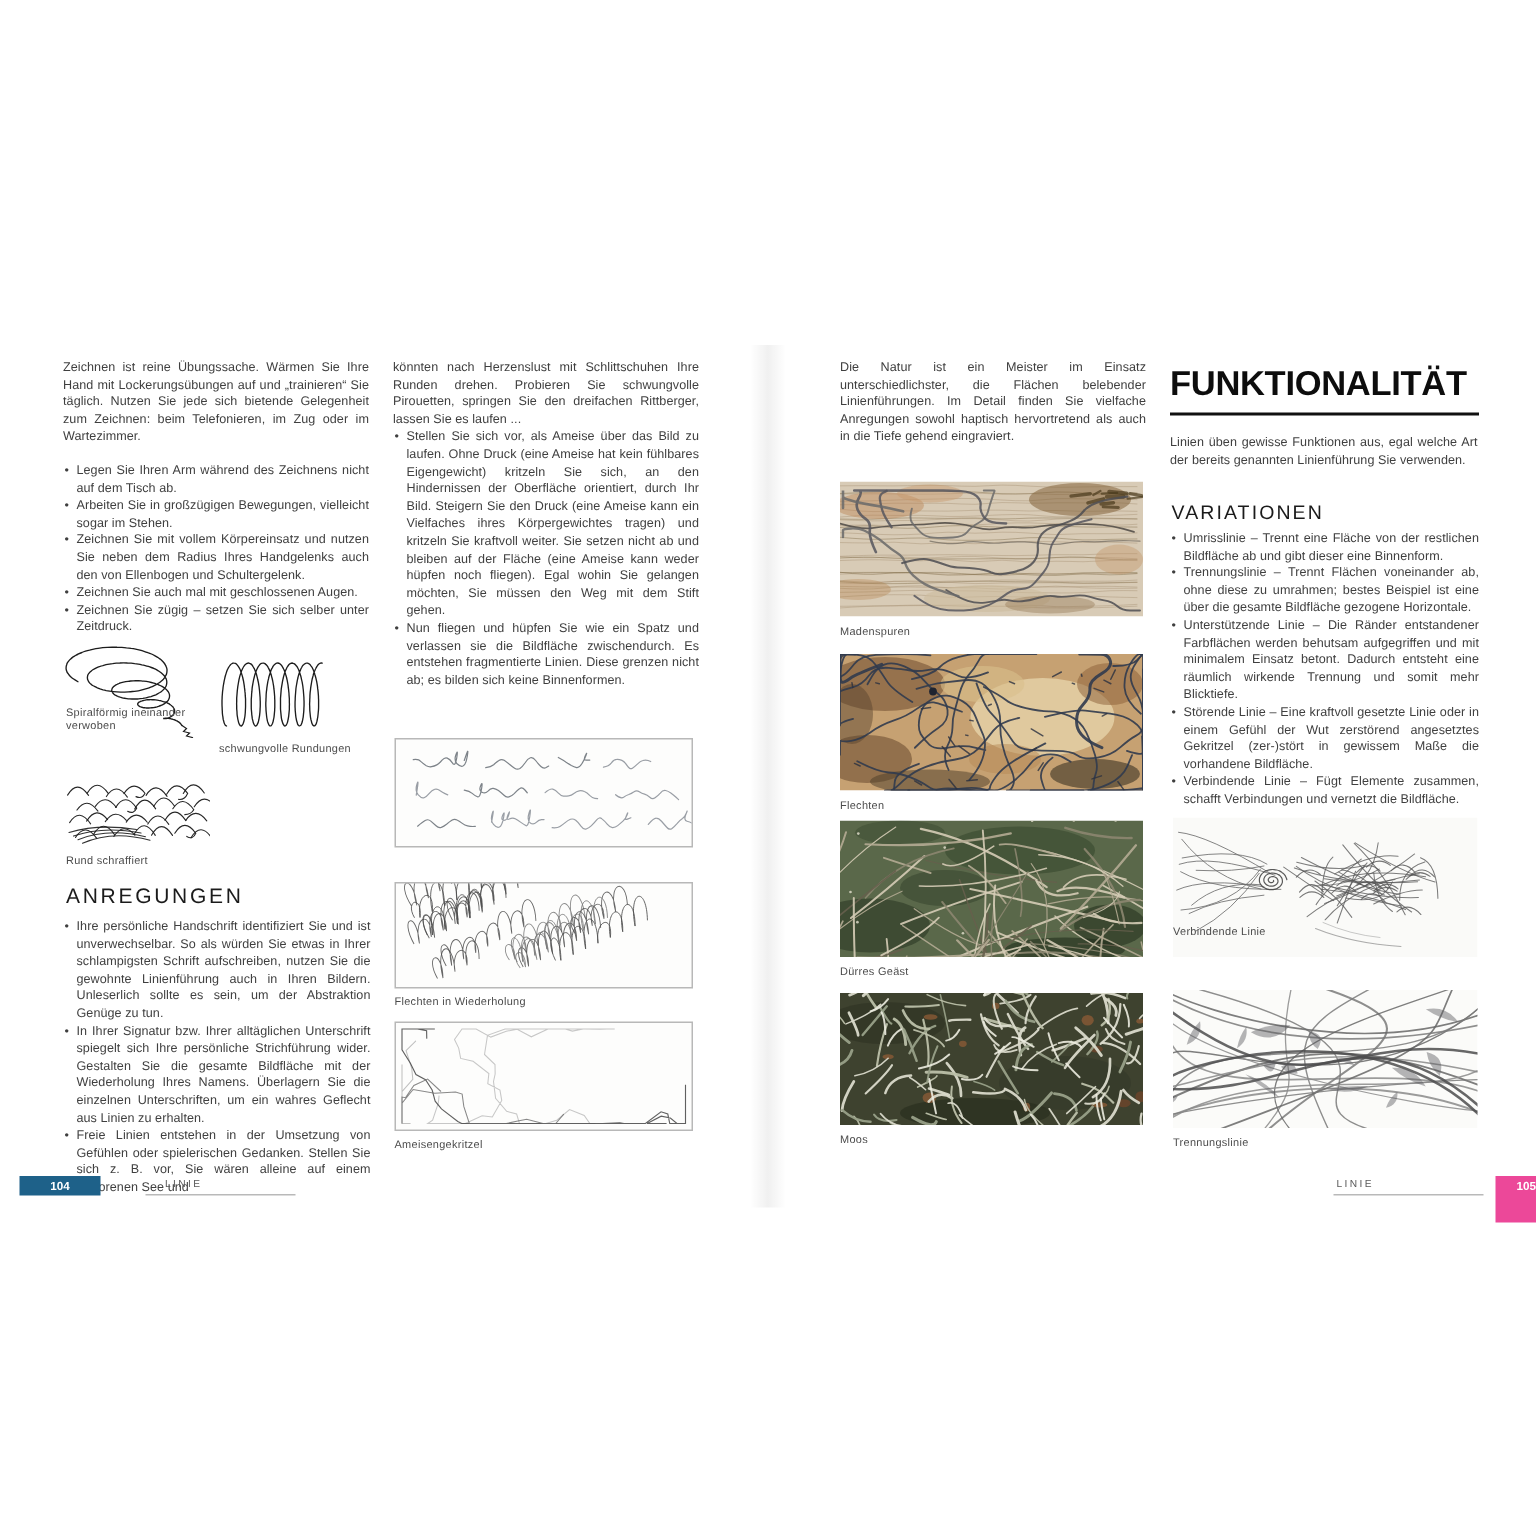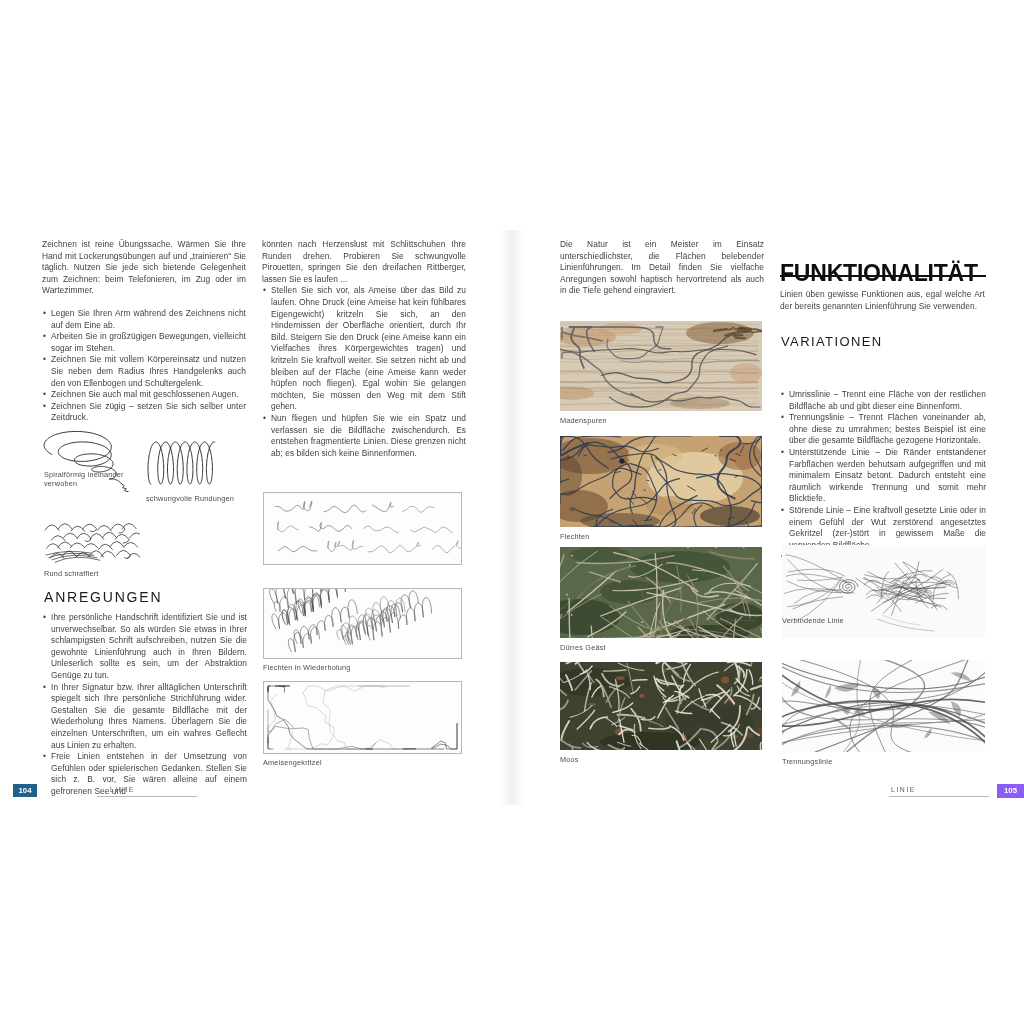--- a/index.html
+++ b/index.html
@@ -26,21 +26,21 @@
 <div class="abs" style="left:0;top:0;width:1024px;height:1024px;">
 
   <div class="abs gutter" style="left:500px;top:230px;width:24px;height:575px;"></div>
 
   <section class="abs" style="left:0;top:0;width:512px;height:1024px;text-decoration:underline;">
 
     <div class="abs" style="left:42px;top:239px;width:204px;">
       <p class="body" style="margin:0;">Zeichnen ist reine Übungssache. Wärmen Sie Ihre Hand mit Lockerungsübungen auf und „trainieren“ Sie täglich. Nutzen Sie jede sich bietende Gelegenheit zum Zeichnen: beim Telefonieren, im Zug oder im Wartezimmer.</p>
       <div style="height:11px;"></div>
       <div>
-        <div class="body b">Legen Sie Ihren Arm während des Zeichnens nicht auf dem Eine ab.</div>
+        <div class="body b">Legen Sie Ihren Arm während des Zeichnens nicht auf dem Tisch ab.</div>
         <div class="body b">Arbeiten Sie in großzügigen Bewegungen, vielleicht sogar im Stehen.</div>
         <div class="body b">Zeichnen Sie mit vollem Körpereinsatz und nutzen Sie neben dem Radius Ihres Handgelenks auch den von Ellenbogen und Schultergelenk.</div>
         <div class="body b">Zeichnen Sie auch mal mit geschlossenen Augen.</div>
         <div class="body b">Zeichnen Sie zügig – setzen Sie sich selber unter Zeitdruck.</div>
       </div>
     </div>
 
     <svg class="abs" style="left:42px;top:426px;" width="94" height="66" viewBox="0 0 94 66">
         <path d="M10.0,28.5Q8.0,27.3 7.1,26.7Q6.2,26.1 5.5,25.5Q4.7,24.8 4.2,24.2Q3.6,23.5 3.2,22.8Q2.7,22.2 2.5,21.5Q2.2,20.8 2.1,20.1Q2.0,19.4 2.1,18.7Q2.1,18.0 2.4,17.3Q2.6,16.6 2.9,15.9Q3.3,15.3 3.9,14.6Q4.4,14.0 5.1,13.4Q5.7,12.7 6.5,12.1Q7.4,11.6 8.3,11.0Q9.3,10.5 10.3,9.9Q11.4,9.4 12.6,9.0Q13.7,8.5 15.0,8.1Q16.3,7.7 17.7,7.4Q19.0,7.0 20.5,6.7Q21.9,6.4 23.4,6.2Q24.9,6.0 26.5,5.8Q28.0,5.7 29.6,5.6Q31.2,5.5 32.8,5.4Q34.4,5.4 36.0,5.5Q37.6,5.5 39.2,5.6Q40.7,5.7 42.3,5.9Q43.9,6.0 45.4,6.3Q46.9,6.5 48.4,6.8Q49.9,7.1 51.3,7.4Q52.7,7.8 54.0,8.2Q55.3,8.6 56.6,9.1Q57.8,9.5 59.0,10.0Q60.1,10.6 61.1,11.1Q62.2,11.7 63.1,12.2Q64.0,12.8 64.8,13.4Q65.6,14.1 66.2,14.7Q66.9,15.4 67.4,16.0Q67.9,16.7 68.3,17.4Q68.7,18.1 68.9,18.7Q69.2,19.4 69.3,20.1Q69.4,20.8 69.3,21.5Q69.3,22.2 69.1,22.9Q69.0,23.6 68.6,24.2Q68.3,24.9 67.9,25.6Q67.4,26.2 66.9,26.8Q66.3,27.4 65.6,28.0Q64.9,28.6 64.1,29.2Q63.3,29.7 62.4,30.3Q61.5,30.8 60.5,31.2Q59.6,31.7 58.5,32.1Q57.4,32.6 56.3,32.9Q55.1,33.3 53.9,33.6Q52.7,33.9 51.5,34.2Q50.2,34.5 48.9,34.7Q47.6,34.9 46.3,35.0Q45.0,35.2 43.7,35.3Q42.4,35.4 41.1,35.4Q39.8,35.4 38.5,35.4Q37.2,35.4 35.9,35.3Q34.7,35.2 33.5,35.1Q32.2,35.0 31.1,34.8Q29.9,34.6 28.8,34.4Q27.7,34.1 26.7,33.9Q25.6,33.6 24.7,33.3Q23.7,32.9 22.9,32.6Q22.0,32.2 21.3,31.8Q20.5,31.4 19.8,31.0Q19.2,30.6 18.7,30.1Q18.1,29.7 17.7,29.2Q17.3,28.7 17.0,28.2Q16.7,27.7 16.5,27.2Q16.3,26.7 16.3,26.2Q16.2,25.7 16.3,25.2Q16.4,24.7 16.5,24.2Q16.7,23.7 17.0,23.3Q17.4,22.8 17.8,22.3Q18.2,21.8 18.8,21.4Q19.3,20.9 19.9,20.5Q20.6,20.1 21.3,19.7Q22.1,19.3 22.9,18.9Q23.8,18.6 24.7,18.3Q25.6,17.9 26.6,17.7Q27.6,17.4 28.7,17.1Q29.7,16.9 30.9,16.7Q32.0,16.5 33.1,16.4Q34.3,16.2 35.5,16.1Q36.7,16.0 37.9,16.0Q39.2,15.9 40.4,15.9Q41.7,15.9 42.9,16.0Q44.1,16.0 45.4,16.1Q46.6,16.2 47.8,16.4Q49.0,16.5 50.2,16.7Q51.4,16.9 52.5,17.2Q53.7,17.4 54.8,17.7Q55.9,18.0 56.9,18.3Q57.9,18.6 58.9,19.0Q59.9,19.4 60.8,19.8Q61.7,20.2 62.5,20.6Q63.3,21.1 64.0,21.5Q64.7,22.0 65.4,22.5Q66.0,23.0 66.5,23.5Q67.0,24.0 67.5,24.5Q67.9,25.0 68.2,25.6Q68.5,26.1 68.8,26.6Q69.0,27.2 69.1,27.7Q69.2,28.3 69.2,28.8Q69.2,29.3 69.1,29.9Q69.0,30.4 68.9,30.9Q68.7,31.5 68.4,32.0Q68.1,32.5 67.7,33.0Q67.3,33.4 66.8,33.9Q66.4,34.4 65.8,34.8Q65.3,35.2 64.6,35.7Q64.0,36.1 63.3,36.4Q62.6,36.8 61.9,37.2Q61.1,37.5 60.3,37.8Q59.5,38.1 58.7,38.4Q57.8,38.6 56.9,38.8Q56.0,39.1 55.1,39.3Q54.2,39.4 53.3,39.6Q52.4,39.7 51.5,39.8Q50.5,39.9 49.6,40.0Q48.7,40.0 47.8,40.0Q46.9,40.0 46.0,40.0Q45.1,40.0 44.3,39.9Q43.4,39.8 42.6,39.7Q41.8,39.6 41.0,39.5Q40.2,39.4 39.5,39.2Q38.8,39.0 38.1,38.8Q37.5,38.6 36.9,38.4Q36.3,38.1 35.8,37.9Q35.3,37.6 34.8,37.4Q34.4,37.1 34.0,36.8Q33.7,36.5 33.4,36.2Q33.1,35.9 32.9,35.5Q32.7,35.2 32.6,34.9Q32.5,34.6 32.5,34.2Q32.5,33.9 32.6,33.6Q32.7,33.3 32.8,32.9Q33.0,32.6 33.2,32.3Q33.5,32.0 33.8,31.7Q34.1,31.4 34.6,31.1Q35.0,30.8 35.4,30.5Q35.9,30.3 36.5,30.0Q37.0,29.8 37.6,29.5Q38.3,29.3 38.9,29.1Q39.6,28.9 40.3,28.7Q41.1,28.6 41.8,28.4Q42.6,28.3 43.4,28.2Q44.2,28.1 45.1,28.0Q45.9,27.9 46.8,27.9Q47.6,27.8 48.5,27.8Q49.4,27.8 50.3,27.8Q51.2,27.9 52.1,27.9Q52.9,28.0 53.8,28.1Q54.7,28.2 55.6,28.3Q56.4,28.5 57.3,28.6Q58.1,28.8 58.9,29.0Q59.7,29.2 60.5,29.4Q61.3,29.6 62.0,29.9Q62.8,30.1 63.5,30.4Q64.1,30.7 64.8,31.0Q65.4,31.3 66.0,31.6Q66.6,32.0 67.1,32.3Q67.6,32.6 68.1,33.0Q68.5,33.4 68.9,33.7Q69.3,34.1 69.6,34.5Q69.9,34.9 70.2,35.2Q70.4,35.6 70.6,36.0Q70.8,36.4 70.9,36.8Q71.0,37.2 71.0,37.6Q71.1,38.0 71.0,38.4Q71.0,38.7 70.9,39.1Q70.8,39.5 70.6,39.9Q70.5,40.2 70.3,40.6Q70.0,40.9 69.8,41.3Q69.5,41.6 69.1,41.9Q68.8,42.2 68.4,42.5Q68.1,42.8 67.6,43.1Q67.2,43.4 66.8,43.6Q66.3,43.9 65.8,44.1Q65.3,44.3 64.8,44.5Q64.3,44.7 63.7,44.9Q63.2,45.0 62.7,45.2Q62.1,45.3 61.6,45.5Q61.0,45.6 60.4,45.7Q59.9,45.8 59.3,45.8Q58.8,45.9 58.2,45.9Q57.7,46.0 57.2,46.0Q56.6,46.0 56.1,46.0Q55.6,46.0 55.2,45.9Q54.7,45.9 54.2,45.8Q53.8,45.8 53.4,45.7Q53.0,45.6 52.6,45.5Q52.2,45.4 51.9,45.3Q51.6,45.2 51.3,45.1Q51.0,44.9 50.8,44.8Q50.6,44.7 50.4,44.5Q50.2,44.4 50.1,44.2Q50.0,44.0 49.9,43.9Q49.8,43.7 49.8,43.5Q49.8,43.4 49.8,43.2Q49.9,43.0 49.9,42.9Q50.0,42.7 50.2,42.6Q50.3,42.4 50.5,42.2Q50.7,42.1 51.0,41.9Q51.2,41.8 51.5,41.7Q51.8,41.5 52.1,41.4Q52.4,41.3 52.8,41.2Q53.2,41.0 53.6,41.0Q54.0,40.9 54.5,40.8Q54.9,40.7 55.4,40.6Q55.8,40.6 56.3,40.5Q56.8,40.5 57.4,40.5Q57.9,40.4 58.4,40.4Q58.9,40.4 59.5,40.5Q60.0,40.5 60.6,40.5Q61.1,40.5 61.7,40.6Q62.2,40.7 62.8,40.7Q63.3,40.8 63.8,40.9Q64.4,41.0 64.9,41.1Q65.4,41.3 65.9,41.4Q66.5,41.5 66.9,41.7Q67.4,41.8 67.9,42.0Q68.4,42.2 68.8,42.3Q69.3,42.5 69.7,42.7Q70.1,42.9 70.5,43.1Q70.8,43.3 71.2,43.6Q71.5,43.8 71.8,44.0Q72.2,44.2 72.4,44.5Q72.7,44.7 72.9,45.0Q73.2,45.2 73.4,45.4Q73.6,45.7 73.7,45.9Q73.9,46.2 74.0,46.4Q74.1,46.7 74.2,46.9Q74.3,47.2 74.4,47.4Q74.4,47.6 74.4,47.9Q74.4,48.1 74.4,48.4Q74.4,48.6 74.3,48.8Q74.3,49.0 74.2,49.3Q74.1,49.5 74.0,49.7Q73.9,49.9 73.8,50.1Q73.6,50.3 73.5,50.5Q73.3,50.7 73.2,50.8Q73.0,51.0 72.8,51.2Q72.6,51.3 72.4,51.5Q72.2,51.6 72.0,51.7Q71.8,51.9 71.6,52.0Q71.4,52.1 71.1,52.2Q70.9,52.3 70.7,52.4Q70.5,52.5 70.3,52.6Q70.0,52.7 69.8,52.7Q69.6,52.8 69.4,52.9Q69.2,52.9 69.0,53.0Q68.9,53.0 68.7,53.0Q68.5,53.1 68.4,53.1Q68.2,53.1 68.1,53.1Q67.9,53.1 67.8,53.1Q67.7,53.1 67.6,53.1Q67.5,53.1 67.4,53.1Q67.4,53.1 67.3,53.1Q67.3,53.1 67.2,53.1Q67.2,53.1 67.2,53.0Q67.2,53.0 67.2,53.0Q67.2,53.0 67.3,53.0Q67.3,52.9 67.4,52.9Q67.5,52.9 67.6,52.9Q67.7,52.9 67.8,52.9Q67.9,52.8 68.0,52.8Q68.2,52.8 68.3,52.8Q68.5,52.8 68.7,52.8Q68.8,52.8 69.0,52.8Q69.2,52.8 69.4,52.8Q69.6,52.8 69.8,52.9Q70.0,52.9 70.3,52.9Q70.5,52.9 70.7,53.0Q71.0,53.0 71.2,53.0Q71.5,53.1 71.7,53.1Q71.9,53.2 72.2,53.2Q72.4,53.3 72.7,53.4Q72.9,53.4 73.2,53.5Q73.4,53.6 73.7,53.7Q73.9,53.7 74.2,53.8Q74.4,53.9 74.6,54.0Q74.9,54.1 75.1,54.2Q75.3,54.3 75.5,54.4Q75.8,54.5 76.0,54.6Q76.2,54.7 76.4,54.9Q76.6,55.0 76.7,55.1Q76.9,55.2 77.1,55.3Q77.3,55.4 77.4,55.6Q77.6,55.7 77.7,55.8Q77.9,55.9 78.0,56.1Q78.2,56.2 78.3,56.3Q78.4,56.5 78.5,56.6Q78.6,56.7 78.7,56.8Q78.8,57.0 78.9,57.1Q79.0,57.2 79.1,57.3Q79.2,57.5 79.3,57.6L79.3,57.7" fill="none" stroke="#1c1c1c" stroke-width="0.9" stroke-opacity="1" stroke-linecap="round"></path>
         <path d="M79.34746276884354,57.69024417640908 l3,2 l-2,2 l4,1 l-2,2 l4,1" fill="none" stroke="#1c1c1c" stroke-width="0.8" stroke-opacity="1" stroke-linecap="round"></path>
@@ -164,21 +164,21 @@
     <div class="abs cap" style="left:263px;top:663px;width:197px;">Flechten in Wiederholung</div>
 
     <svg class="abs sketchbox" style="left:263px;top:681px;" width="197" height="71" viewBox="0 0 197 71">
         <path d="M28.7,48.6L28.2,53.5L24.4,64.8L21.2,67.0L26.4,67.0L24.7,67.0L32.4,67.0L46.2,67.0L57.4,61.9L64.2,62.6L70.5,51.6L69.3,44.7L61.2,40.4L61.9,33.7L51.4,25.5L43.1,23.6L41.8,16.7L39.0,11.0L44.0,4.0L53.4,4.0L63.2,9.4L73.5,5.5L80.8,4.2L90.2,9.2L101.3,4.0L105.1,4.0L111.7,4.0L119.4,4.0L120.8,4.0L113.9,4.0L110.6,4.0L110.3,4.0L99.6,4.0L93.8,4.0L93.9,4.0L101.8,4.0L102.4,4.0L113.0,4.0L126.0,4.0L136.0,4.2L140.4,4.0L144.2,4.0L145.8,4.0L142.6,4.0L130.8,4.0L124.7,4.0L117.6,5.4L112.9,4.0L110.6,4.0L99.1,4.0L97.9,4.0L91.1,4.0L86.7,4.0L72.7,4.0L61.0,8.2L59.0,21.0L66.0,27.7L66.1,34.0L65.0,39.0L66.4,50.2L73.8,58.9L80.4,60.6L82.3,67.0L85.7,67.0L96.3,67.0L99.9,67.0L107.2,64.8L115.7,57.7L125.5,61.6L129.2,67.0L132.7,67.0" fill="none" stroke="#b9b9b9" stroke-width="0.7" stroke-opacity="0.8" stroke-linecap="round"></path>
         <path d="M13.1,12.1L6.7,18.4L10.5,30.3L11.2,37.5L4.0,45.7L4.0,43.4L4.0,45.2L4.0,49.7L4.0,49.9L4.0,46.7L4.0,48.1L4.0,45.8L4.0,42.3L4.0,36.4L4.0,31.5L4.0,31.7L4.0,31.9L4.0,30.0L4.0,28.8L4.0,27.7L4.0,31.6L4.0,35.9L4.0,40.4L4.0,40.6L4.0,44.6L4.0,49.8L4.0,50.2L4.0,50.3L4.0,55.3L4.0,53.2L4.0,61.4L4.0,66.5L4.0,67.0L4.0,67.0L4.0,67.0L4.0,67.0L4.0,67.0L7.2,67.0L4.0,67.0L4.0,67.0L4.0,67.0L4.0,63.9L4.0,61.9L4.0,57.4L4.0,66.9L4.0,67.0L4.0,67.0L4.0,67.0L4.0,67.0L9.1,67.0L9.7,67.0L4.0,67.0L4.0,67.0L5.1,67.0L7.0,67.0L8.3,67.0" fill="none" stroke="#a5a5a5" stroke-width="0.7" stroke-opacity="0.7" stroke-linecap="round"></path>
         <path d="M20.5,10.2L20.4,5.1L14.3,4.0L14.7,4.0L22.1,4.0L19.5,4.0L11.6,4.0L11.0,4.0L11.9,4.0L20.2,4.0L21.9,4.0L25.9,4.0L22.0,4.0L15.2,4.0L10.9,4.0L4.0,4.0L4.0,4.5L4.0,8.5L4.0,7.1L4.0,10.3L4.0,10.7L4.0,5.1L4.0,7.5L4.0,4.0L4.0,4.0L6.2,4.0L5.8,4.0L5.5,4.0L4.0,4.0L4.0,4.0L4.0,5.5L4.0,17.9L9.6,26.8L13.3,34.4L19.7,37.8L24.1,44.7L26.1,52.1L30.3,57.3L41.2,65.7L43.8,67.0L43.7,67.0L48.2,67.0L49.8,67.0L50.7,67.0L63.5,67.0L65.7,67.0L69.3,67.0L74.3,67.0L78.3,67.0L79.1,67.0L92.5,67.0L101.4,67.0L102.5,67.0L103.2,67.0L108.9,67.0L101.7,67.0L105.4,67.0L110.4,67.0L118.2,67.0L119.5,67.0L121.0,67.0L122.1,67.0L127.2,67.0L137.7,67.0L149.2,66.5L152.0,67.0L151.7,67.0L145.1,67.0L143.4,67.0L141.6,67.0L138.8,67.0L144.7,67.0L157.3,67.0L161.1,67.0L166.3,67.0L176.7,59.2L181.2,60.7L182.5,67.0L185.6,67.0L189.5,67.0L193.0,66.9L193.0,60.4L193.0,54.3L193.0,44.5L193.0,41.2L193.0,47.9L193.0,57.2L193.0,67.0L187.3,67.0L182.9,63.3L176.8,62.1L167.4,67.0L168.1,67.0L168.2,67.0L174.2,67.0L180.1,67.0" fill="none" stroke="#4f4f4f" stroke-width="0.75" stroke-opacity="0.9" stroke-linecap="round"></path>
         <path d="M29.8,45.5L21.1,37.4L11.9,41.6L6.3,49.8L4.0,49.4L4.0,55.8L4.0,55.1L4.0,56.4L4.0,59.8L4.0,59.3L4.0,61.3L4.0,61.4L4.0,55.3L4.0,60.5L4.0,67.0L4.0,67.0L4.0,67.0L4.0,67.0L4.0,67.0L4.0,67.0L4.0,67.0L4.0,67.0L4.0,62.8L4.0,53.4L11.4,44.3L25.8,46.8L39.7,46.0L44.1,47.4L45.2,55.6L48.9,67.0L49.3,67.0L53.5,67.0L54.7,67.0L58.4,67.0L66.7,67.0L73.5,67.0L81.2,65.4L87.1,64.2L98.0,67.0L106.5,67.0L111.7,60.9" fill="none" stroke="#6a6a6a" stroke-width="0.7" stroke-opacity="0.8" stroke-linecap="round"></path>
       </svg>
     <div class="abs cap" style="left:263px;top:758px;width:197px;">Ameisengekritzel</div>
 
-    <div class="abs pagenum" style="left:13px;top:784px;width:24px;height:13px;background:#1e6189;">104</div>
+    <div class="abs pagenum" style="left:13px;top:784px;width:54px;height:13px;background:#1e6189;">104</div>
     <div class="abs foot-label" style="left:110px;top:786px;">LINIE</div>
     <div class="abs foot-rule" style="left:97px;top:796px;width:100px;"></div>
   </section>
 
   <section class="abs" style="left:512px;top:0;width:512px;height:1024px;">
 
     <div class="abs body" style="left:48px;top:239px;width:204px;">Die Natur ist ein Meister im Einsatz unterschiedlichster, die Flächen belebender Linienführungen. Im Detail finden Sie vielfache Anregungen sowohl haptisch hervortretend als auch in die Tiefe gehend eingraviert.</div>
 
     <svg class="abs" style="left:48px;top:321px;" width="202" height="90" viewBox="0 0 202 90">
         <rect x="0" y="0" width="202" height="90" fill="#d8cbb6"></rect>
@@ -531,29 +531,29 @@
         <path d="M127.20383644802496,81.00559265911579 q5.81708816590589,6.202622359745865 5.6290832117732705,13.677409529940615" fill="none" stroke="#ecece0" stroke-width="1.3" stroke-opacity="0.9" stroke-linecap="round"></path>
         <path d="M32.04346697917208,4.049170099198818 q-5.052450336532504,6.6497244611582556 -11.665339440140547,8.070823475758512" fill="none" stroke="#ecece0" stroke-width="1.3" stroke-opacity="0.9" stroke-linecap="round"></path>
         <path d="M138.97002942487597,26.84897286631167 q2.3870832119085614,9.452216104302684 6.979739699502433,18.054295921094972" fill="none" stroke="#ecece0" stroke-width="1.3" stroke-opacity="0.9" stroke-linecap="round"></path>
         <path d="M79.61221358226612,24.530317360535264 q-3.632761671050119,6.581540050867913 -8.806165745166396,7.204037135370013" fill="none" stroke="#ecece0" stroke-width="1.3" stroke-opacity="0.9" stroke-linecap="round"></path>
         <path d="M31.890763928182423,35.08639155700803 q3.2251021970002425,-7.702045052088324 8.96659383102031,-10.953809631540425" fill="none" stroke="#ecece0" stroke-width="1.3" stroke-opacity="0.9" stroke-linecap="round"></path>
         <path d="M81.25348435714841,57.29519776441157 q10.135009986000602,2.0179346443419464 13.627810647015462,-2.7710379814198" fill="none" stroke="#ecece0" stroke-width="1.3" stroke-opacity="0.9" stroke-linecap="round"></path>
         <path d="M113.54347975132987,33.21945580467582 q-5.159891748155024,4.850327344139735 -10.126953716029458,7.367500330309709" fill="none" stroke="#ecece0" stroke-width="1.3" stroke-opacity="0.9" stroke-linecap="round"></path>
       </svg>
     <div class="abs cap" style="left:48px;top:755px;width:202px;">Moos</div>
 
-    <div class="abs h-big" style="left:268px;top:242px;margin-top:18px;">FUNKTIONALITÄT</div>
+    <div class="abs h-big" style="left:268px;top:242px;">FUNKTIONALITÄT</div>
     <div class="abs rule-heavy" style="left:268px;top:275px;width:206px;"></div>
     <div class="abs body" style="left:268px;top:289px;width:205px;">Linien üben gewisse Funktionen aus, egal welche Art der bereits genannten Linienführung Sie verwenden.</div>
     <div class="abs h-var" style="left:269px;top:334px;">VARIATIONEN</div>
-    <div class="abs" style="left:268px;top:353px;width:206px;margin-top:36px;">
+    <div class="abs" style="left:268px;top:353px;width:206px;">
       <div class="body b">Umrisslinie – Trennt eine Fläche von der restlichen Bildfläche ab und gibt dieser eine Binnenform.</div>
       <div class="body b">Trennungslinie – Trennt Flächen voneinander ab, ohne diese zu umrahmen; bestes Beispiel ist eine über die gesamte Bildfläche gezogene Horizontale.</div>
       <div class="body b">Unterstützende Linie – Die Ränder entstandener Farbflächen werden behutsam aufgegriffen und mit minimalem Einsatz betont. Dadurch entsteht eine räumlich wirkende Trennung und somit mehr Blicktiefe.</div>
-      <div class="body b">Störende Linie – Eine kraftvoll gesetzte Linie oder in einem Gefühl der Wut zerstörend angesetztes Gekritzel (zer-)stört in gewissem Maße die verwenden Bildfläche.</div>
+      <div class="body b">Störende Linie – Eine kraftvoll gesetzte Linie oder in einem Gefühl der Wut zerstörend angesetztes Gekritzel (zer-)stört in gewissem Maße die vorhandene Bildfläche.</div>
       <div class="body b">Verbindende Linie – Fügt Elemente zusammen, schafft Verbindungen und vernetzt die Bildfläche.</div>
     </div>
 
     <svg class="abs" style="left:270px;top:545px;" width="203" height="93" viewBox="0 0 203 93">
         <rect x="0" y="0" width="203" height="93" fill="#fafaf8"></rect>
         <path d="M65.06116238981485,37.36304620280862 Q23.26017217338085,11.770766595378518 3.6941802874207497,9.853348158299923" fill="none" stroke="#6a6a6a" stroke-width="0.65" stroke-opacity="0.85" stroke-linecap="round"></path>
         <path d="M57.4593192152679,37.20852060941979 Q40.162570807151496,62.652468701591715 15.398612940683961,75.64785246178508" fill="none" stroke="#6a6a6a" stroke-width="0.65" stroke-opacity="0.85" stroke-linecap="round"></path>
         <path d="M60.6602962128818,32.32628966681659 Q39.91424110811204,36.545499126426876 15.457219207659364,35.220769200474024" fill="none" stroke="#6a6a6a" stroke-width="0.65" stroke-opacity="0.85" stroke-linecap="round"></path>
         <path d="M57.962742537260056,44.80837697070092 Q31.333798461593688,42.115624708589166 12.426479818299413,58.46513117104769" fill="none" stroke="#6a6a6a" stroke-width="0.65" stroke-opacity="0.85" stroke-linecap="round"></path>
         <path d="M67.93346742168069,38.48929793480784 Q25.008307060226798,24.30992876784876 4.148969154804945,31.184213984757662" fill="none" stroke="#6a6a6a" stroke-width="0.65" stroke-opacity="0.85" stroke-linecap="round"></path>
@@ -677,15 +677,15 @@
           <path d="M48.248605225235224,56.200699493288994 Q62.071169098839164,52.18372585740872 75.8937329724431,56.200699493288994 Q62.071169098839164,57.60664026584709 48.248605225235224,56.200699493288994 Z" fill="#5a5b60" fill-opacity=".45"></path>
         </g>
         <g transform="rotate(21.922798468731344 71.94586592260748 51.22487781941891)">
           <path d="M71.94586592260748,51.22487781941891 Q77.97163694957271,42.20477707195096 83.99740797653794,51.22487781941891 Q77.97163694957271,54.38191308103269 71.94586592260748,51.22487781941891 Z" fill="#5a5b60" fill-opacity=".45"></path>
         </g>
       </svg>
     <div class="abs cap" style="left:270px;top:757px;width:203px;">Trennungslinie</div>
 
     <div class="abs foot-label" style="left:379px;top:786px;">LINIE</div>
     <div class="abs foot-rule" style="left:377px;top:796px;width:100px;"></div>
-    <div class="abs pagenum" style="left:485px;top:784px;width:27px;height:14px;background:#8b5cf6;">105</div>
+    <div class="abs pagenum" style="left:485px;top:784px;width:27px;height:31px;background:#ec4899;text-align:right;">105</div>
   </section>
 </div>
 
 </body></html>

